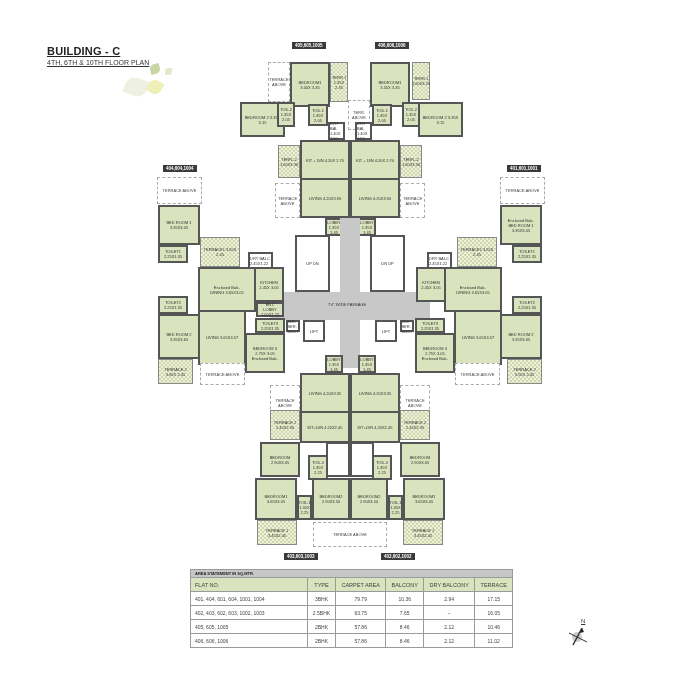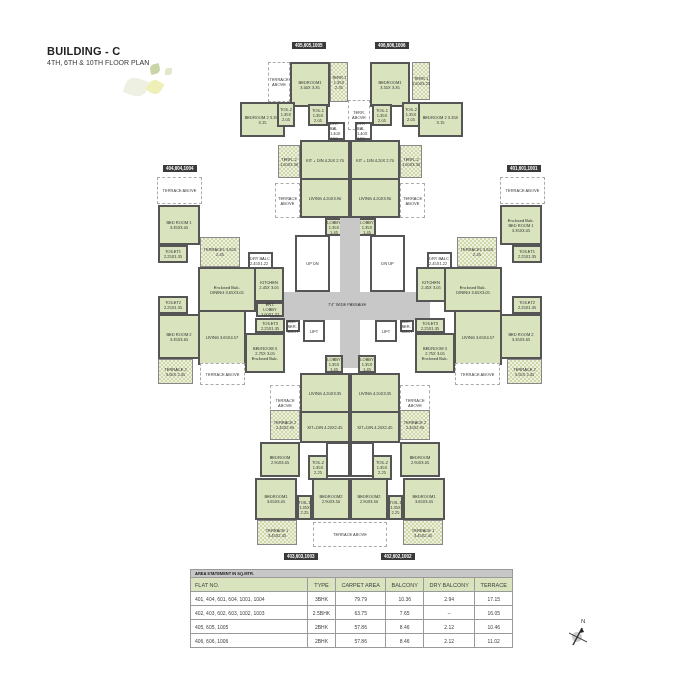--- a/index.html
+++ b/index.html
@@ -1,17 +1,17 @@
 <!DOCTYPE html>
 <html><head>
 <meta charset="utf-8">
 <style>
   html,body{margin:0;padding:0;background:#ffffff;}
   body{width:700px;height:700px;position:relative;overflow:hidden;font-family:"Liberation Sans",sans-serif;color:#333;}
-  .abs{position:absolute;}
+  .abs{position:absolute;text-decoration:underline;}
   .title{left:47px;top:45px;font-size:11px;font-weight:bold;color:#222;letter-spacing:0.2px;}
   .subtitle{left:47px;top:59px;font-size:7px;color:#333;}
   .leaf{position:absolute;border-radius:50% 0 50% 0;}
   .room{position:absolute;background:#d9e3bd;border:2px solid #555;box-sizing:border-box;font-size:4px;color:#333;text-align:center;display:flex;align-items:center;justify-content:center;line-height:5px;padding:1px;}
   .terr{position:absolute;background-color:#eef2dc;background-image:linear-gradient(45deg,#cfd8ad 25%,transparent 25%,transparent 75%,#cfd8ad 75%),linear-gradient(45deg,#cfd8ad 25%,transparent 25%,transparent 75%,#cfd8ad 75%);background-size:4px 4px;background-position:0 0,2px 2px;border:1px solid #888;box-sizing:border-box;font-size:4px;color:#333;text-align:center;display:flex;align-items:center;justify-content:center;line-height:5px;}
   .above{position:absolute;border:1px dashed #aaa;background:#fff;box-sizing:border-box;font-size:4px;color:#444;text-align:center;display:flex;align-items:center;justify-content:center;line-height:5px;}
   .core{position:absolute;background:#c8c8c8;}
   .white{position:absolute;background:#fff;border:2px solid #555;box-sizing:border-box;font-size:4px;display:flex;align-items:center;justify-content:center;}
   .tag{position:absolute;background:#3a3a3a;color:#fff;font-size:4.5px;padding:1px 3px;font-weight:bold;}
   .passage{position:absolute;font-size:4px;color:#333;}

